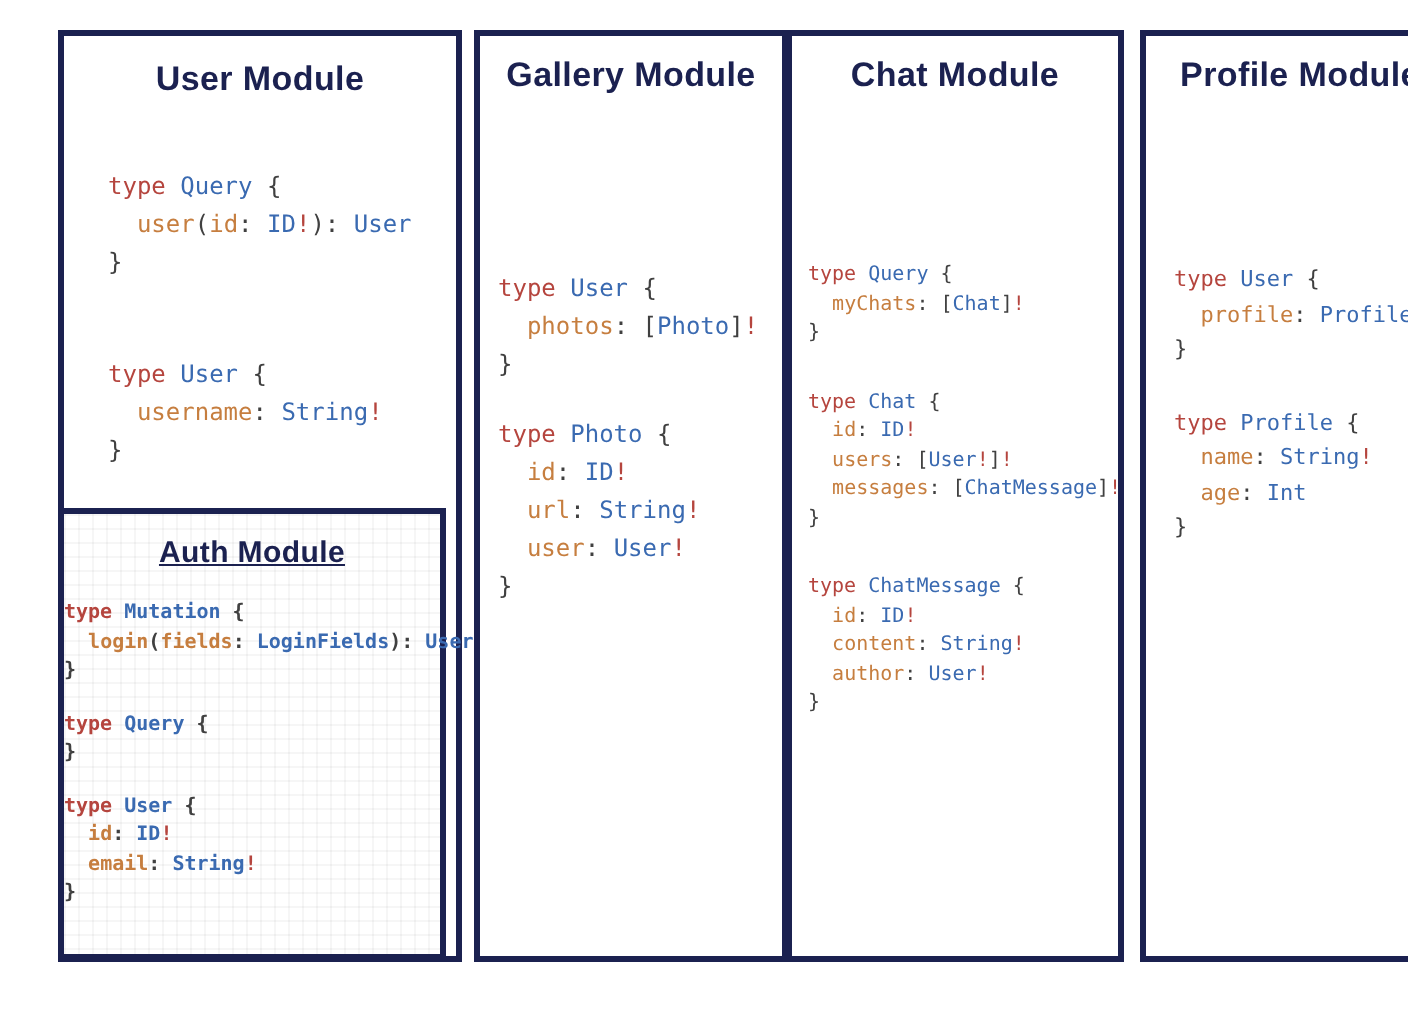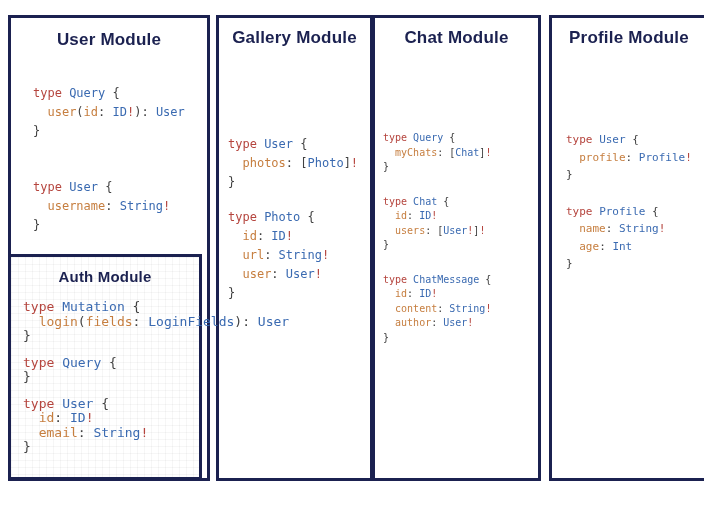--- a/index.html
+++ b/index.html
@@ -3,48 +3,49 @@
 <meta charset="utf-8">
 <style>
   html, body { margin:0; padding:0; background:#ffffff; }
   .canvas {
     position:relative; width:704px; height:511px; background:#fff;
     font-family:"Liberation Sans", sans-serif; overflow:hidden;
   }
   .box {
     position:absolute; background:#fff; box-sizing:border-box;
     border:3px solid var(--navy,#1b2150);
+    margin-left:21px;
   }
   #user-box    { left:8px;   top:15px;  width:202px; height:466px; }
   #auth-box    { left:8px;   top:254px; width:194px; height:226px; z-index:2;
                  background-color:#fff;
                  background-image:
                    linear-gradient(rgba(0,0,0,0.035) 1px, transparent 1px),
                    linear-gradient(90deg, rgba(0,0,0,0.035) 1px, transparent 1px);
                  background-size:7px 7px; }
   #gallery-box { left:216px; top:15px;  width:157px; height:466px;padding-left:20px; }
   #chat-box    { left:372px; top:15px;  width:169px; height:466px;padding-left:42px; }
   #profile-box { left:549px; top:15px;  width:160px; height:466px; }
 
   .module-title {
     position:absolute; left:0; right:0; top:10px; text-align:center;
     font-weight:bold; font-size:17px; color:var(--navy,#1b2150);
     letter-spacing:0.2px;
   }
   #user-box .module-title { top:12px; }
-  #auth-box .module-title { top:11px; font-size:15px; }
+  #auth-box .module-title { top:11px; font-size:15px;text-decoration:underline; }
 
   .code {
     position:absolute;
     font-family:"DejaVu Sans Mono","Liberation Mono",monospace;
   }
   .code-line { white-space:pre; }
   #user-code    { left:22px; top:66px;  font-size:12px; line-height:19px; }
   #user-code    .code-block { margin-bottom:37px; }
-  #auth-code    { left:12px; top:43px;  font-size:13px;  line-height:14.5px; }
+  #auth-code    { left:0; top:43px;  font-size:10px;  line-height:14.5px;font-weight:bold; }
   #auth-code    .code-block { margin-bottom:12px; }
   #gallery-code { left:9px;  top:117px; font-size:12px; line-height:19px; }
   #gallery-code .code-block { margin-bottom:16px; }
   #chat-code    { left:8px;  top:113px; font-size:10px; line-height:14.5px; }
   #chat-code    .code-block { margin-bottom:20px; }
   #profile-code { left:14px; top:113px; font-size:11px; line-height:17.5px; }
   #profile-code .code-block { margin-bottom:19px; }
 
   .tk-k { color:var(--c-k,#b5453e); }  
   .tk-t { color:var(--c-t,#3a6ab1);text-align:right; }  
@@ -117,20 +118,21 @@
     <div class="code" id="chat-code">
         <div class="code-block">
           <div class="code-line"><span class="tk-k">type </span><span class="tk-t">Query </span><span class="tk-p">{</span></div>
           <div class="code-line"><span class="tk-p">  </span><span class="tk-f">myChats</span><span class="tk-p">: [</span><span class="tk-t">Chat</span><span class="tk-p">]</span><span class="tk-b">!</span></div>
           <div class="code-line"><span class="tk-p">}</span></div>
         </div>
         <div class="code-block">
           <div class="code-line"><span class="tk-k">type </span><span class="tk-t">Chat </span><span class="tk-p">{</span></div>
           <div class="code-line"><span class="tk-p">  </span><span class="tk-f">id</span><span class="tk-p">: </span><span class="tk-t">ID</span><span class="tk-b">!</span></div>
           <div class="code-line"><span class="tk-p">  </span><span class="tk-f">users</span><span class="tk-p">: [</span><span class="tk-t">User</span><span class="tk-b">!</span><span class="tk-p">]</span><span class="tk-b">!</span></div>
+          <div class="code-line"><span class="tk-p">  </span><span class="tk-f">messages</span><span class="tk-p">: [</span><span class="tk-t">ChatMessage</span><span class="tk-p">]</span><span class="tk-b">!</span></div>
           <div class="code-line"><span class="tk-p">}</span></div>
         </div>
         <div class="code-block">
           <div class="code-line"><span class="tk-k">type </span><span class="tk-t">ChatMessage </span><span class="tk-p">{</span></div>
           <div class="code-line"><span class="tk-p">  </span><span class="tk-f">id</span><span class="tk-p">: </span><span class="tk-t">ID</span><span class="tk-b">!</span></div>
           <div class="code-line"><span class="tk-p">  </span><span class="tk-f">content</span><span class="tk-p">: </span><span class="tk-t">String</span><span class="tk-b">!</span></div>
           <div class="code-line"><span class="tk-p">  </span><span class="tk-f">author</span><span class="tk-p">: </span><span class="tk-t">User</span><span class="tk-b">!</span></div>
           <div class="code-line"><span class="tk-p">}</span></div>
         </div>
       </div>

